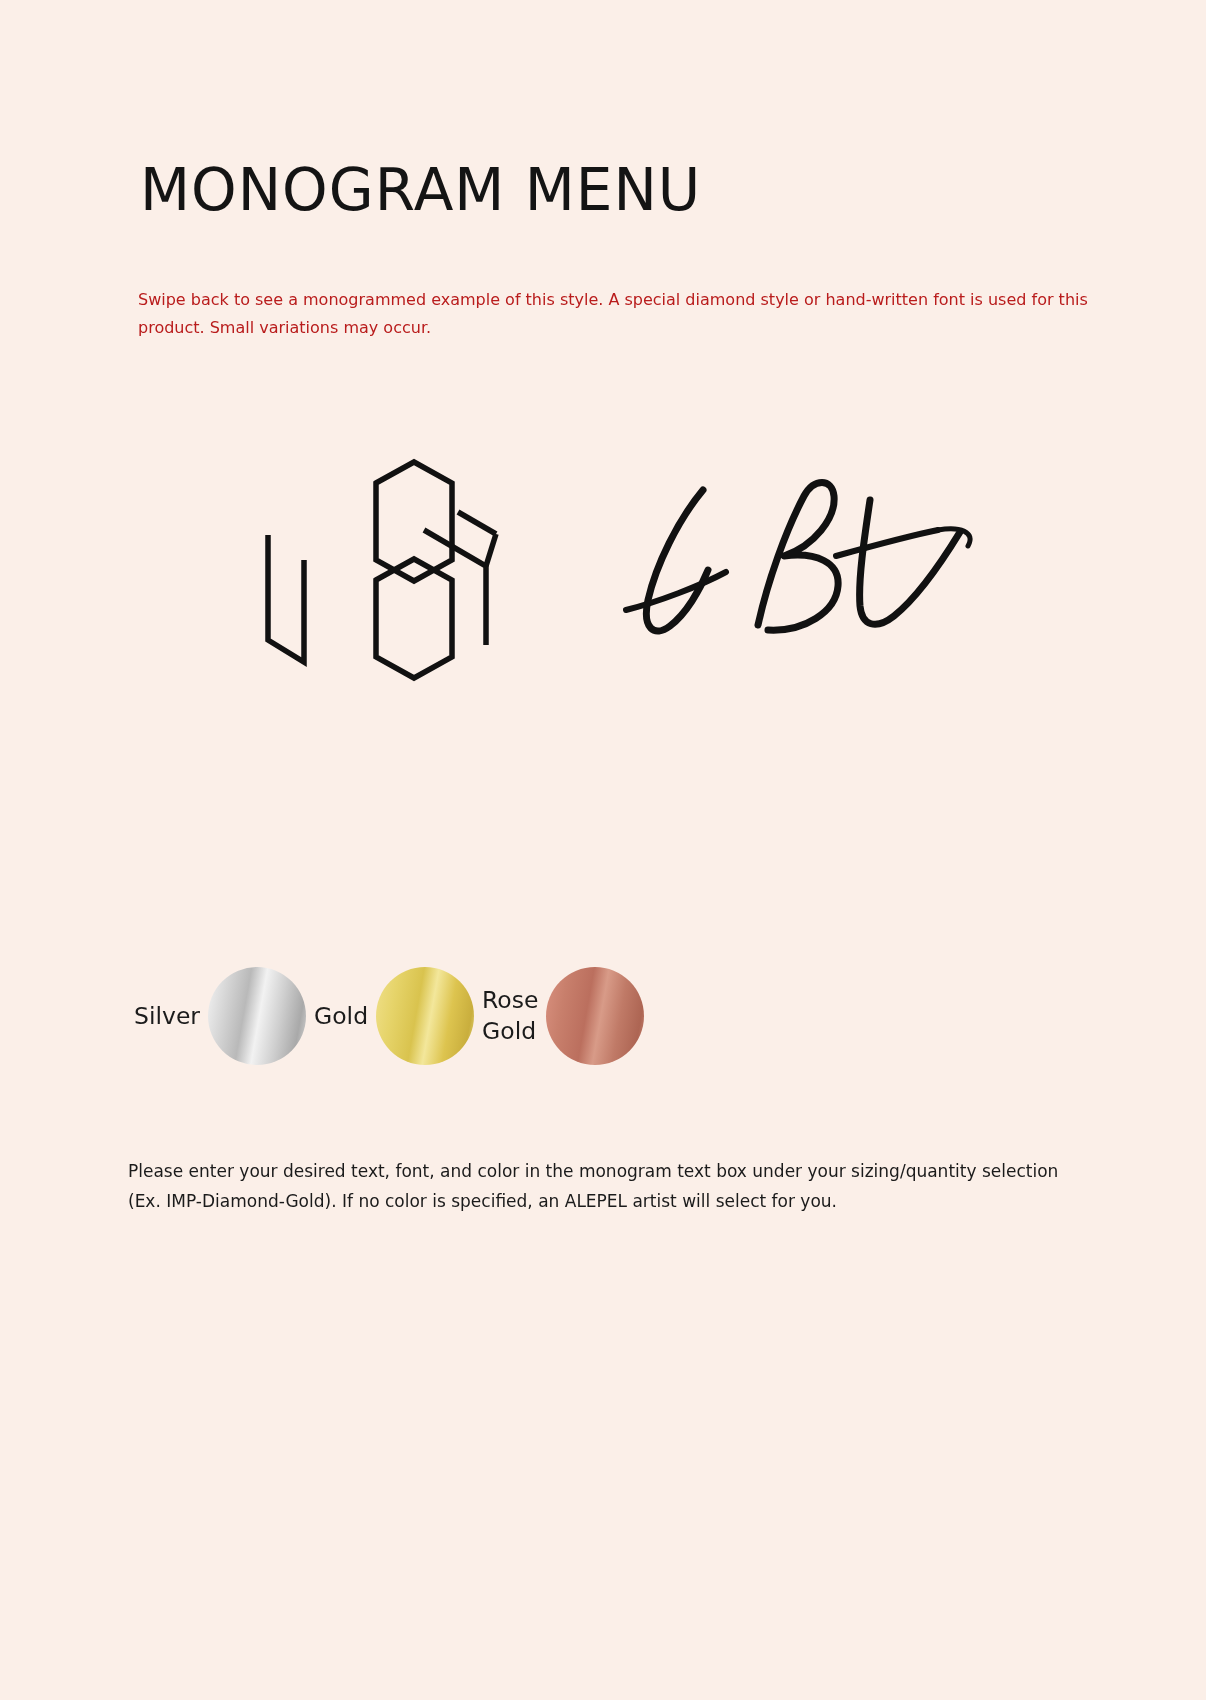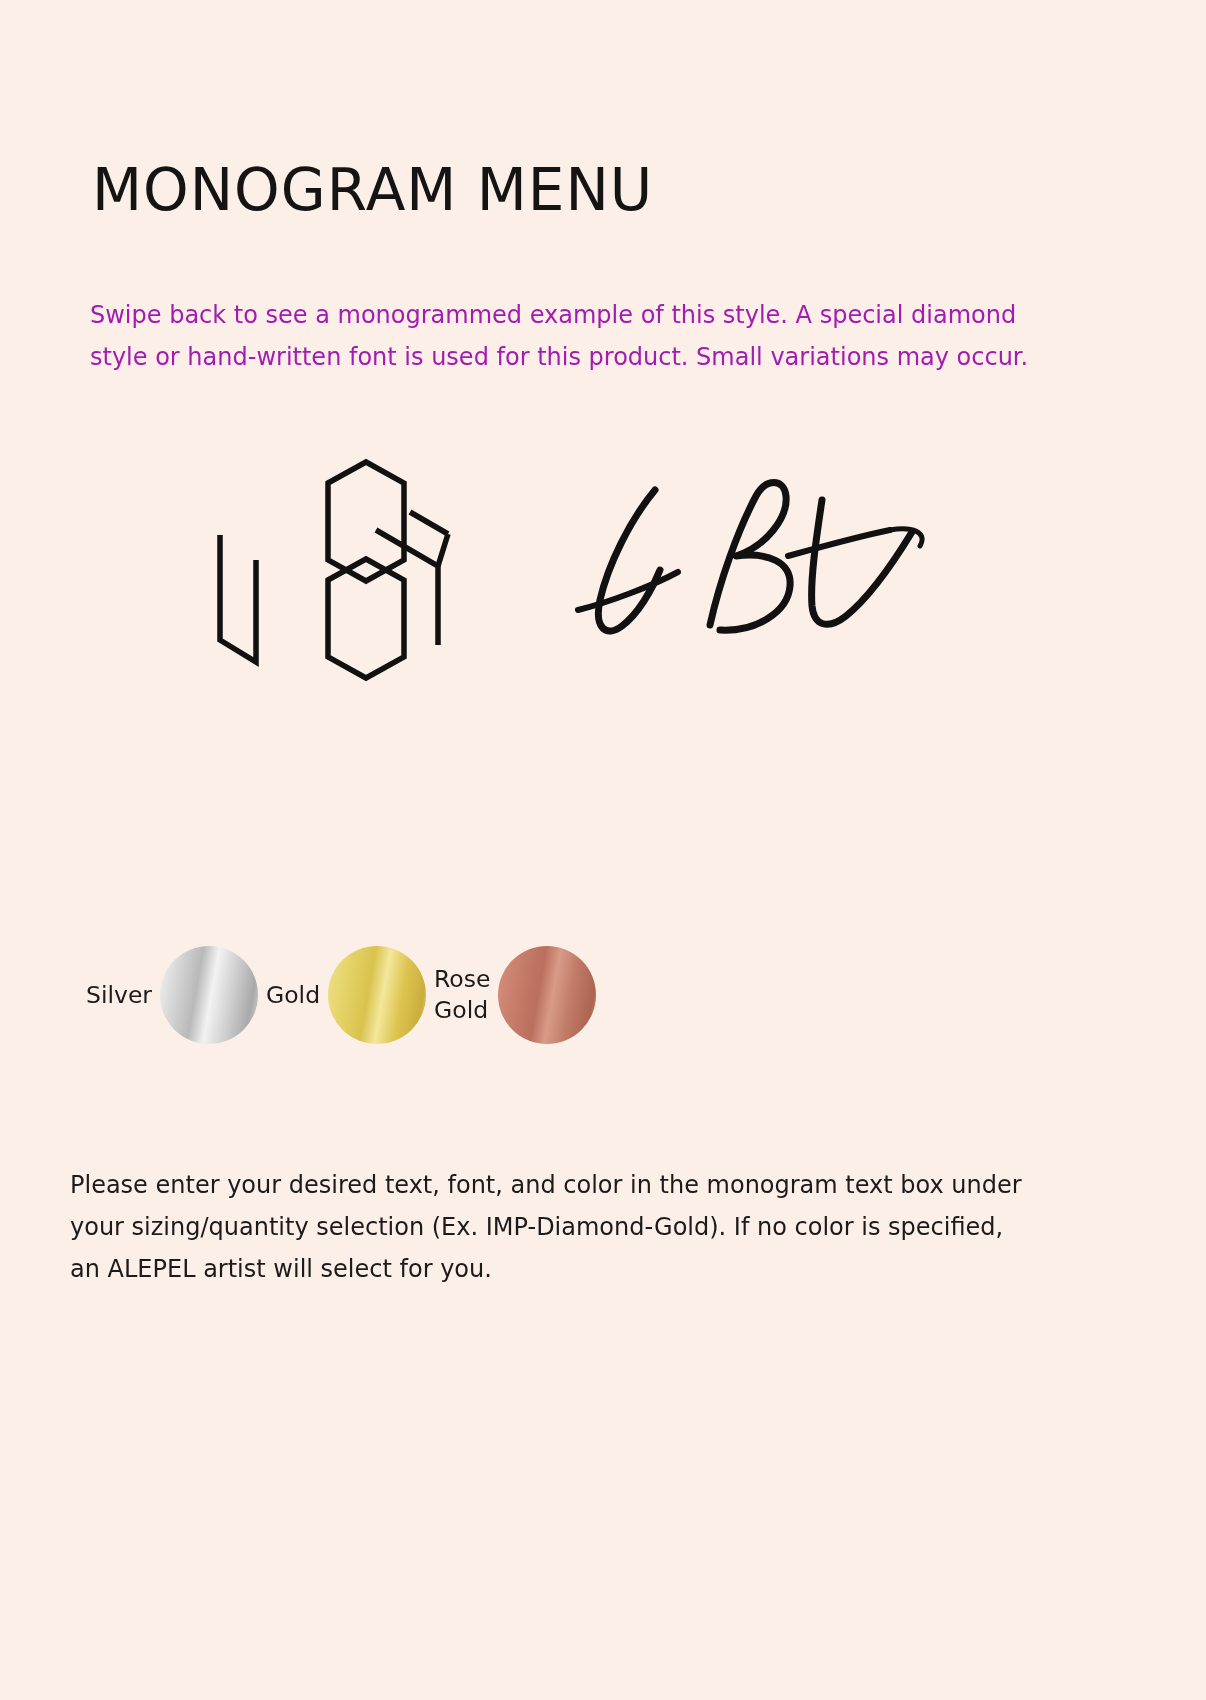--- a/index.html
+++ b/index.html
@@ -12,40 +12,41 @@
     background: #fbefe8;
     font-family: "DejaVu Sans", sans-serif;
     color: #1a1a1a;
     overflow: hidden;
     position: relative;
   }
   .page {
     position: absolute;
     inset: 0;
     padding: 6px;
+    margin-left: 48px;
   }
   .title {
     position: absolute;
     left: 92px;
     top: 120px;
     font-size: 58px;
     font-weight: 400;
     letter-spacing: 1px;
     color: #141414;
     line-height: 1.1;
     font-family: "DejaVu Sans", sans-serif;
   }
   .intro {
     position: absolute;
     left: 90px;
     top: 270px;
     width: 950px;
-    font-size: 24px;
+    font-size: 16px;
     line-height: 1.75;
-    color: #a21caf;
+    color: #b91c1c;
   }
   .samples {
     position: absolute;
     left: 90px;
     top: 430px;
     width: 1030px;
     height: 330px;
   }
   .sample-diamond {
     position: absolute;
@@ -69,21 +70,21 @@
     color: #141414;
     font-weight: 400;
   }
   .swatch-row {
     position: absolute;
     left: 86px;
     top: 925px;
     width: 1040px;
     height: 140px;
     display: flex;
-    align-items: center;
+    align-items: flex-end;
   }
   .swatch-group {
     display: flex;
     align-items: center;
     margin-right: 8px;
   }
   .swatch-label {
     font-size: 23.5px;
     color: #1b1b1b;
     line-height: 1.3;
@@ -104,23 +105,23 @@
     background: linear-gradient(100deg, #f0e08a 0%, #e6d46a 20%, #d9c34e 42%, #f3e79b 55%, #ddc44f 72%, #c9ae3d 90%, #ecdf8c 100%);
   }
   .sw-rose {
     background: linear-gradient(100deg, #d9917f 0%, #c87f6c 20%, #bb6f5e 42%, #d89b88 55%, #c07a67 72%, #ad6553 90%, #cf8b78 100%);
   }
   .sw-bronze {
     background: linear-gradient(100deg, #c5794a 0%, #b46a3c 20%, #a75f33 42%, #cf8a59 55%, #b06a3d 72%, #9a5730 90%, #c77c4c 100%);
   }
   .para {
     position: absolute;
-    left: 70px;
+    left: 80px;
     width: 960px;
-    font-size: 24px;
+    font-size: 17px;
     line-height: 1.75;
     color: #1b1b1b;
   }
   .para-1 { top: 1140px; }
   .para-2 { top: 1298px; }
 </style>
 </head>
 <body>
 
 <div class="page">

